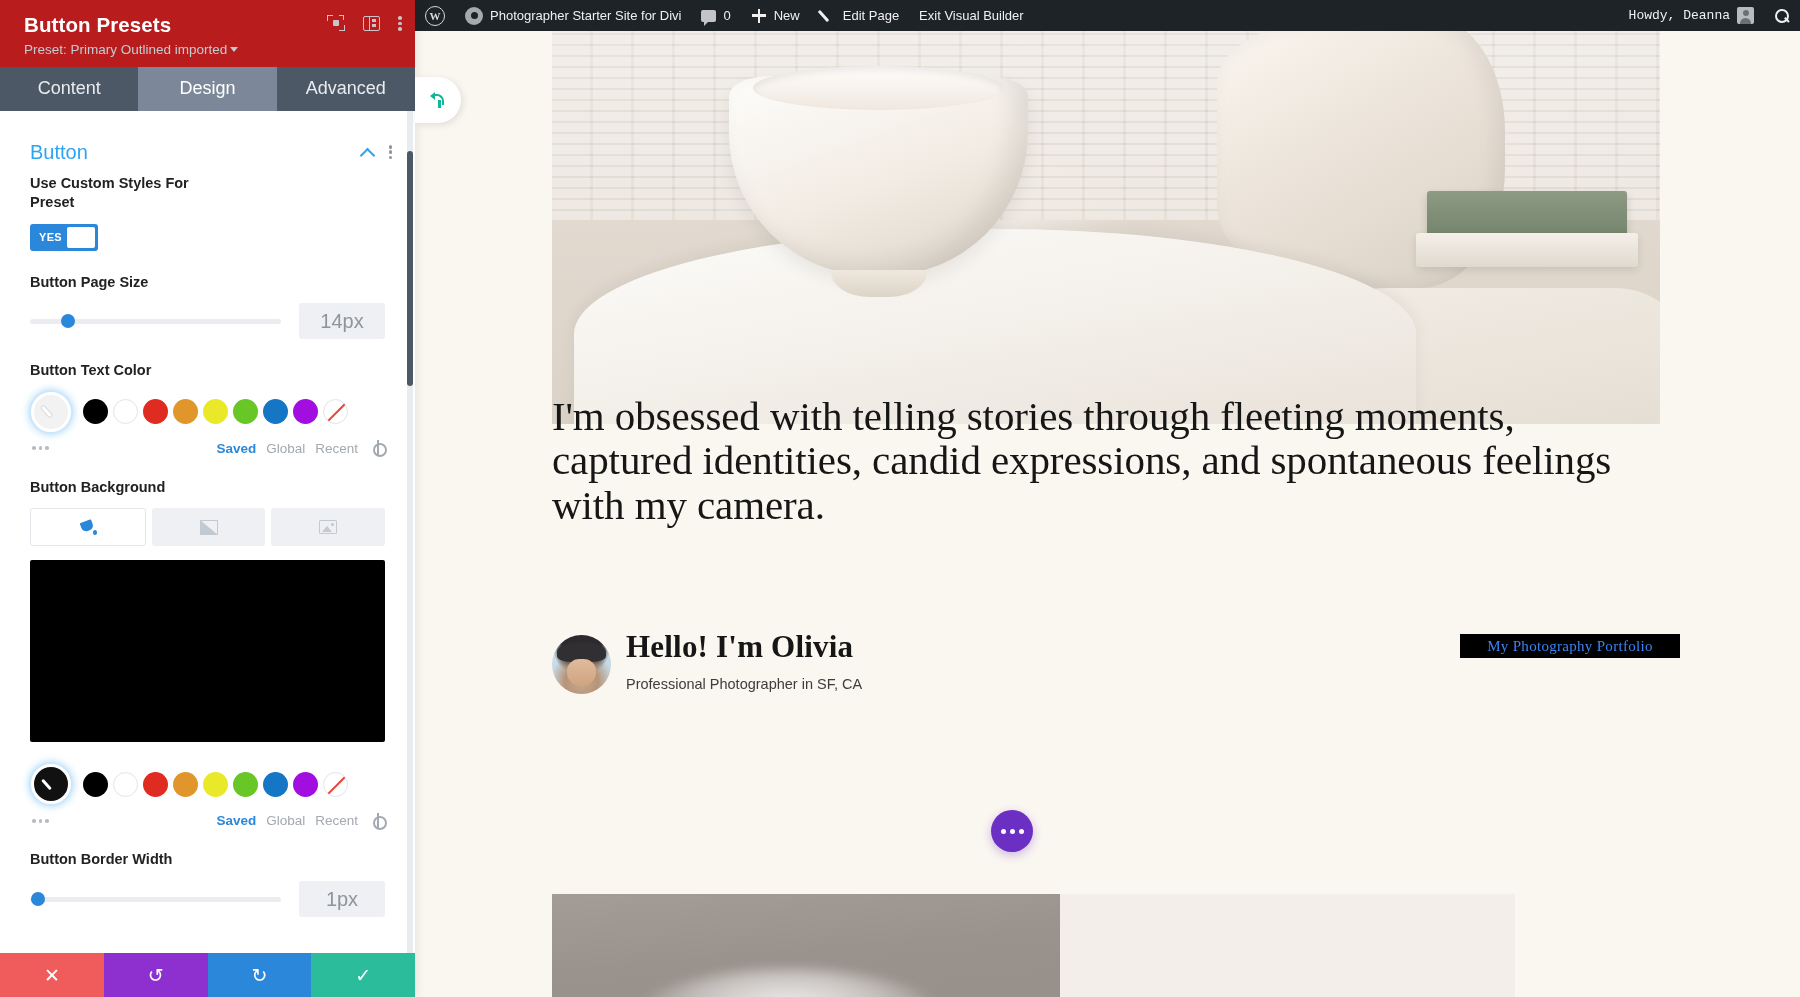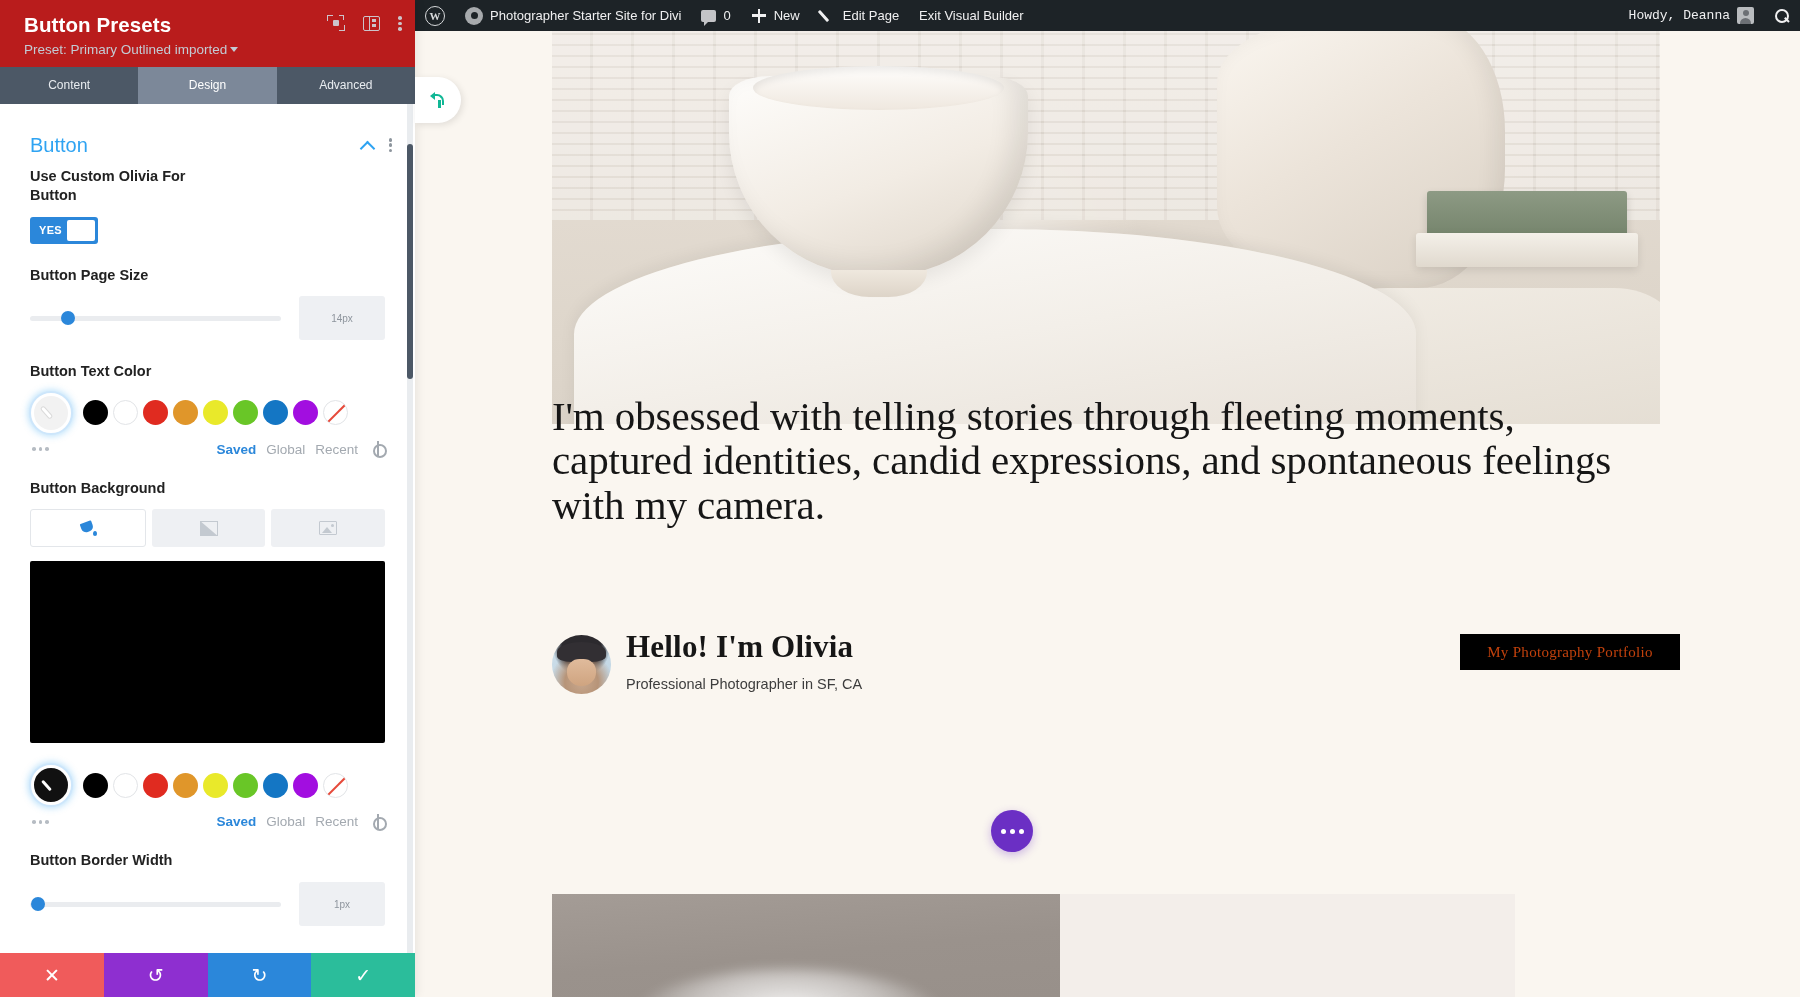--- a/index.html
+++ b/index.html
@@ -202,22 +202,22 @@
     position: absolute; left: 74px; top: 0;
     font-family: "Liberation Serif", serif;
     font-size: 31px; color: #161616; letter-spacing: .2px; font-weight: bold;
   }
   .profile-sub {
     position: absolute; left: 74px; top: 47px;
     font-size: 14.5px; color: #3d3d3d;
   }
   .portfolio-btn {
     position: absolute; right: 120px; top: 603px;
-    width: 220px; height: 36px;
-    background: #000; color: #c2410c;
+    width: 220px; height: 24px;
+    background: #000; color: #3b82f6;
     font-family: "Liberation Serif", serif;
     font-size: 15px; letter-spacing: .3px;
     display: flex; align-items: center; justify-content: center;
     cursor: pointer; border: 0;
   }
 
   .gallery-left {
     position: absolute; left: 137px; top: 863px; width: 525px; height: 134px;
     background: linear-gradient(175deg, #a49c96 0%, #9a928c 45%, #978f89 100%);
     overflow: hidden;
@@ -308,21 +308,21 @@
   }
   .ico-kebab i:nth-child(1) { top: 2px; }
   .ico-kebab i:nth-child(2) { top: 7.5px; }
   .ico-kebab i:nth-child(3) { top: 13px; }
 
   .panel-tabs {
     display: flex; background: #4c5866; flex: 0 0 auto;
   }
   .panel-tab {
     flex: 1; text-align: center; padding: 11px 0 12px;
-    color: #e8ecf0; font-size: 12px; cursor: pointer;
+    color: #e8ecf0; font-size: 18px; cursor: pointer;
   }
   .panel-tab.active { background: #7c8899; color: #fff; }
 
   .panel-body {
     flex: 1 1 auto; overflow-y: auto; position: relative;
     padding: 12px 0 8px 0; background: #fff;
   }
   .scroll-track {
     position: absolute; right: 2px; top: 0; width: 6px; bottom: 0;
     background: #e9ecef;
@@ -379,23 +379,23 @@
   .slider-row { display: flex; align-items: center; gap: 0; }
   .slider-track {
     position: relative; flex: 1; height: 5px; border-radius: 3px;
     background: #eaecef; margin-right: 18px; cursor: pointer;
   }
   .slider-knob {
     position: absolute; top: 50%; width: 14px; height: 14px;
     border-radius: 50%; background: #2b87da; transform: translate(-50%, -50%);
   }
   .slider-value {
-    width: 86px; height: 44px; background: #eef0f3; border: 0;
+    width: 86px; height: 36px; background: #eef0f3; border: 0;
     border-radius: 3px; text-align: center;
-    font-size: 10px; color: #8e959d; font-family: "Liberation Sans", sans-serif;
+    font-size: 20px; color: #8e959d; font-family: "Liberation Sans", sans-serif;
   }
 
   .swatch-row {
     display: flex; align-items: center; gap: 5px; padding-left: 1px;
   }
   .swatch {
     width: 25px; height: 25px; border-radius: 50%; cursor: pointer;
     flex: 0 0 auto;
   }
   .swatch.white-sw { border: 1px solid #e2e4e7; }
@@ -657,21 +657,21 @@
         <h3>Button</h3>
         <span class="chevron-up"></span>
         <span class="sec-kebab">
             <i></i>
             <i></i>
             <i></i>
           </span>
       </div>
 
       <div class="field">
-        <div class="field-label">Use Custom Olivia For Button</div>
+        <div class="field-label">Use Custom Styles For Preset</div>
         <div class="toggle-yes">
           <span>YES</span>
           <span class="toggle-knob"></span>
         </div>
       </div>
 
       <div class="field">
         <div class="field-label">Button Page Size</div>
         <div class="slider-row">
           <div class="slider-track">

